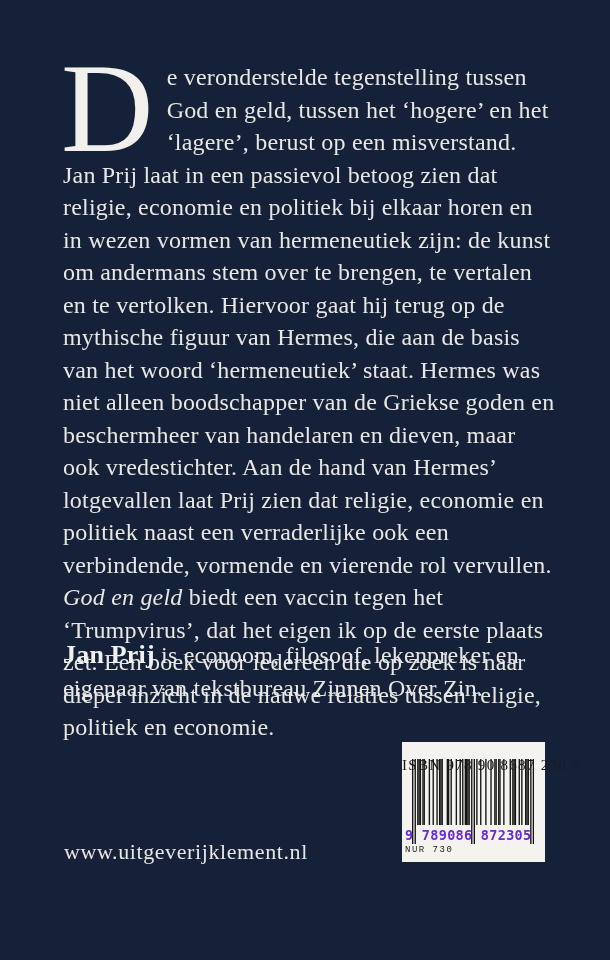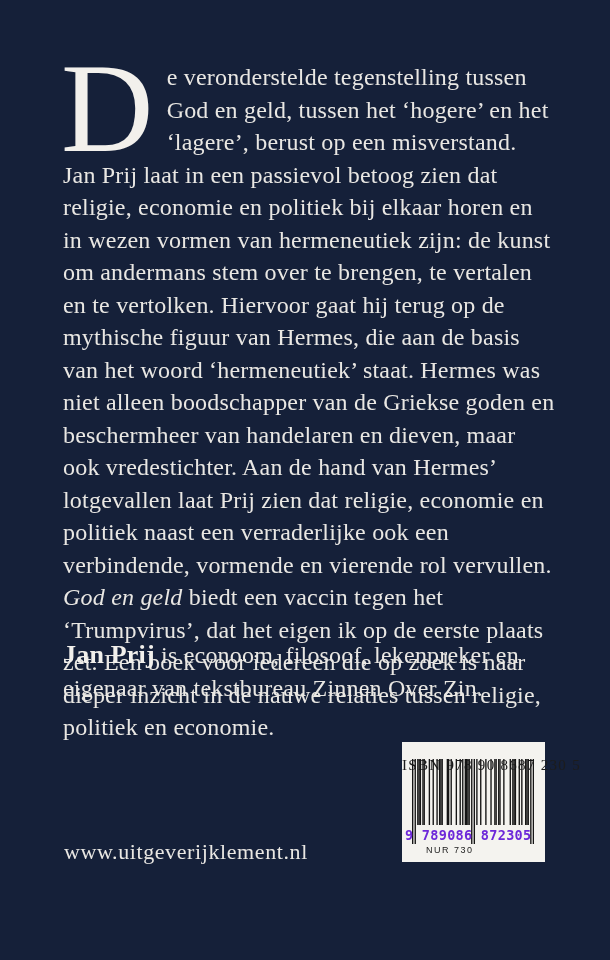--- a/index.html
+++ b/index.html
@@ -95,22 +95,22 @@
     font-family: "DejaVu Sans Mono", monospace;
     font-weight: bold;
     font-size: 13.5px;
     letter-spacing: 0.3px;
     white-space: nowrap;
     color: #6d28d9;
   }
   .nur-line {
     position: absolute;
     top: 103px;
-    left: 24px;
-    font-family: Liberation Sans, sans-serif;
+    left: 3px;
+    font-family: Liberation Mono, monospace;
     font-size: 9px;
     letter-spacing: 1.5px;
     color: #1c1c1c;
   }
 </style>
 </head>
 <body>
 
 <div class="cover">
 

